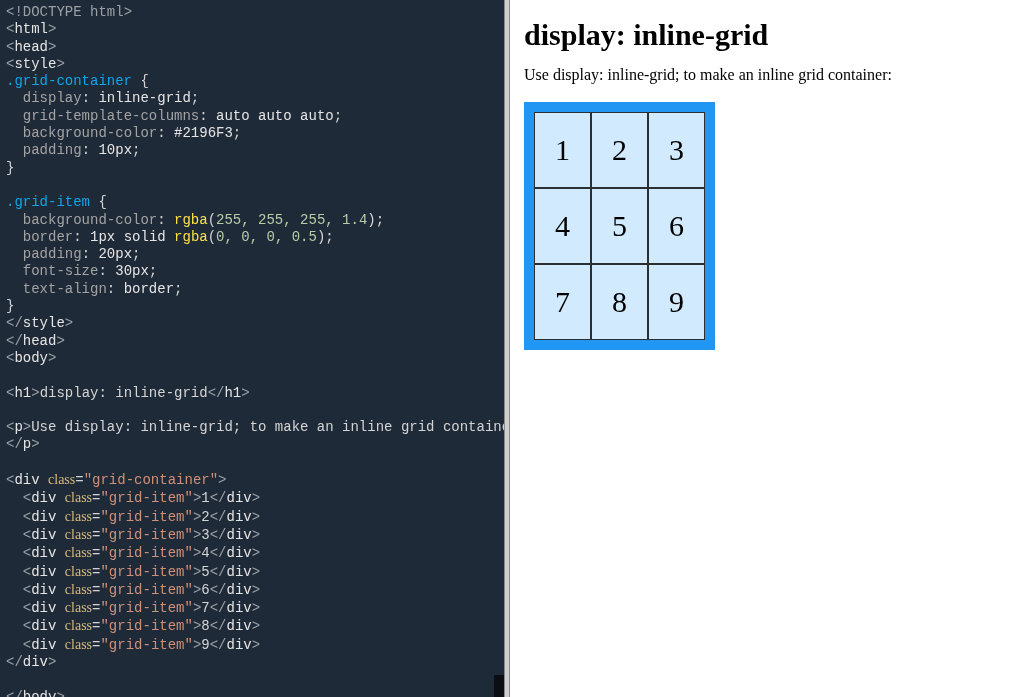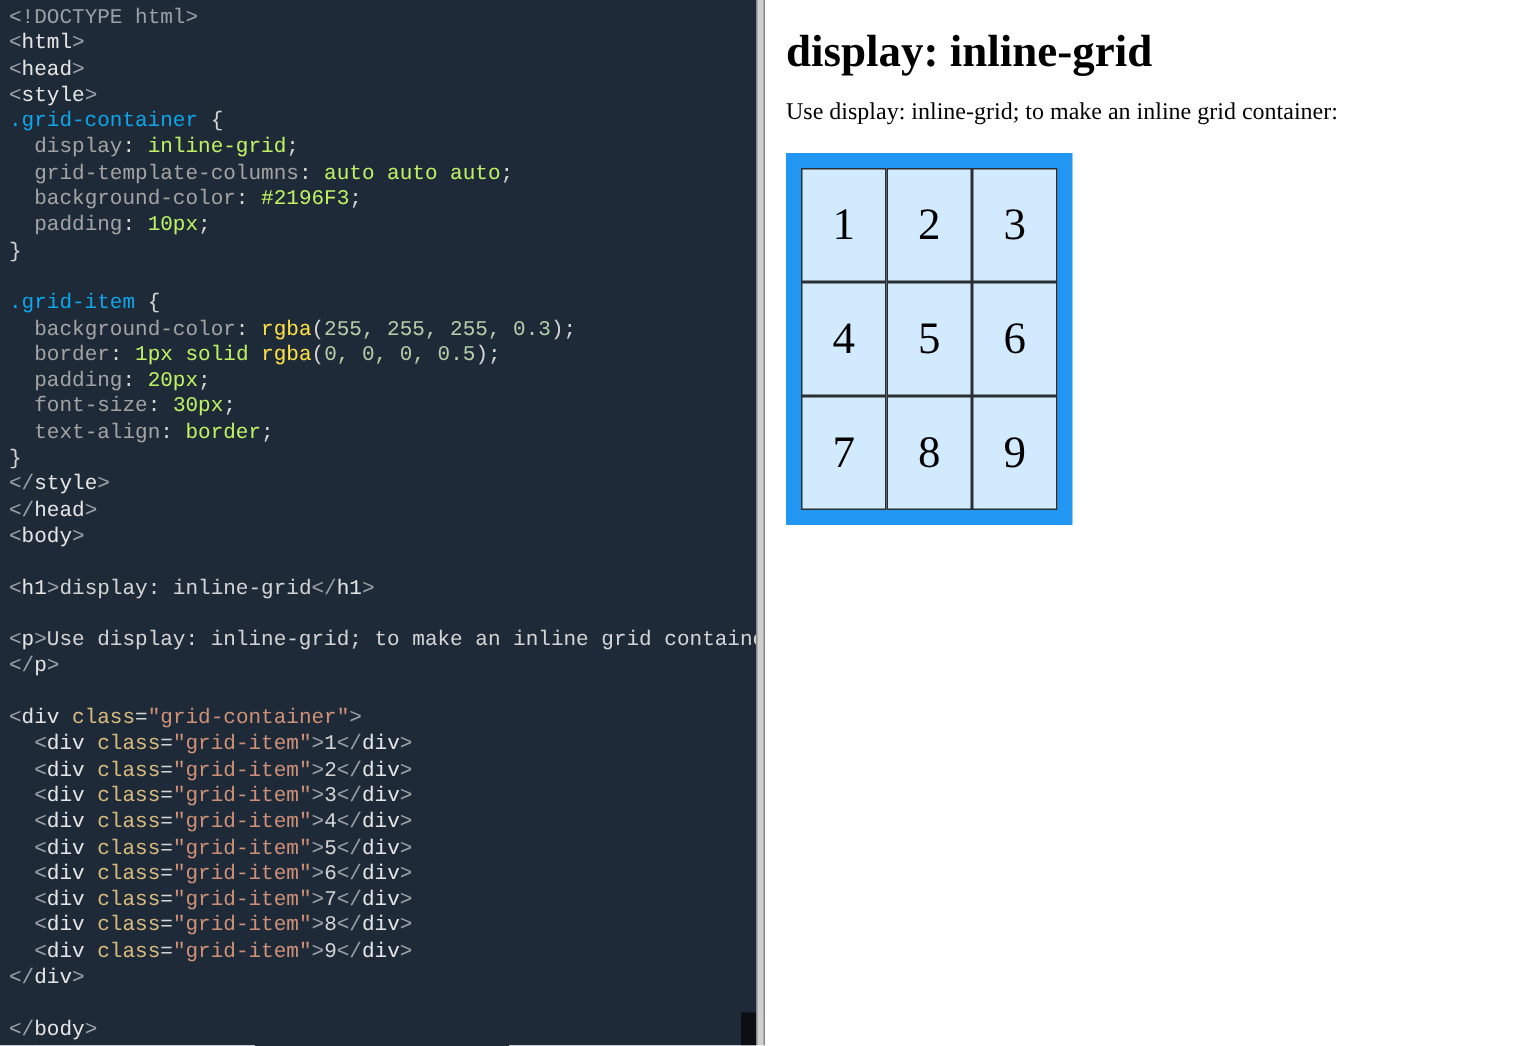--- a/index.html
+++ b/index.html
@@ -29,25 +29,25 @@
     position:absolute;
     right:0; bottom:0;
     width:10px; height:22px;
     background:#0b0f14;
   }
   .tok-bracket { color:#9aa0a6; }
   .tok-doctype { color:#9aa0a6; }
   .tok-tag     { color:#e5e5e5; }
   .tok-sel     { color:#0ea5e9; }
   .tok-prop    { color:#a3a3a3; }
-  .tok-val     { color:#bef264; }
+  .tok-val     { color:#e5e5e5; }
   .tok-num     { color:#b5cea8; }
   .tok-func    { color:#fde047; }
   .tok-punc    { color:#d4d4d4; }
-  .tok-attr    { color:#d7ba7d; }
+  .tok-attr    { color:#d7ba7d;font-family:Liberation Serif, serif; }
   .tok-string  { color:#ce9178; }
   .tok-text    { color:#d4d4d4; }
   
   .divider {
     width:6px;
     background:#cfcfcf;
     border-left:1px solid #888;
     border-right:1px solid #888;
   }
   
@@ -90,21 +90,21 @@
 <span class="tok-bracket">&lt;</span><span class="tok-tag">head</span><span class="tok-bracket">&gt;</span>
 <span class="tok-bracket">&lt;</span><span class="tok-tag">style</span><span class="tok-bracket">&gt;</span>
 <span class="tok-sel">.grid-container</span><span class="tok-punc"> {</span>
   <span class="tok-prop">display</span><span class="tok-punc">: </span><span class="tok-val">inline-grid</span><span class="tok-punc">;</span>
   <span class="tok-prop">grid-template-columns</span><span class="tok-punc">: </span><span class="tok-val">auto auto auto</span><span class="tok-punc">;</span>
   <span class="tok-prop">background-color</span><span class="tok-punc">: </span><span class="tok-val">#2196F3</span><span class="tok-punc">;</span>
   <span class="tok-prop">padding</span><span class="tok-punc">: </span><span class="tok-val">10px</span><span class="tok-punc">;</span>
 <span class="tok-punc">}</span>
 
 <span class="tok-sel">.grid-item</span><span class="tok-punc"> {</span>
-  <span class="tok-prop">background-color</span><span class="tok-punc">: </span><span class="tok-func">rgba</span><span class="tok-punc">(</span><span class="tok-num">255, 255, 255, 0.3</span><span class="tok-punc">);</span>
+  <span class="tok-prop">background-color</span><span class="tok-punc">: </span><span class="tok-func">rgba</span><span class="tok-punc">(</span><span class="tok-num">255, 255, 255, 1.4</span><span class="tok-punc">);</span>
   <span class="tok-prop">border</span><span class="tok-punc">: </span><span class="tok-val">1px</span><span class="tok-punc"> </span><span class="tok-val">solid</span><span class="tok-punc"> </span><span class="tok-func">rgba</span><span class="tok-punc">(</span><span class="tok-num">0, 0, 0, 0.5</span><span class="tok-punc">);</span>
   <span class="tok-prop">padding</span><span class="tok-punc">: </span><span class="tok-val">20px</span><span class="tok-punc">;</span>
   <span class="tok-prop">font-size</span><span class="tok-punc">: </span><span class="tok-val">30px</span><span class="tok-punc">;</span>
   <span class="tok-prop">text-align</span><span class="tok-punc">: </span><span class="tok-val">border</span><span class="tok-punc">;</span>
 <span class="tok-punc">}</span>
 <span class="tok-bracket">&lt;/</span><span class="tok-tag">style</span><span class="tok-bracket">&gt;</span>
 <span class="tok-bracket">&lt;/</span><span class="tok-tag">head</span><span class="tok-bracket">&gt;</span>
 <span class="tok-bracket">&lt;</span><span class="tok-tag">body</span><span class="tok-bracket">&gt;</span>
 
 <span class="tok-bracket">&lt;</span><span class="tok-tag">h1</span><span class="tok-bracket">&gt;</span><span class="tok-text">display: inline-grid</span><span class="tok-bracket">&lt;/</span><span class="tok-tag">h1</span><span class="tok-bracket">&gt;</span>

